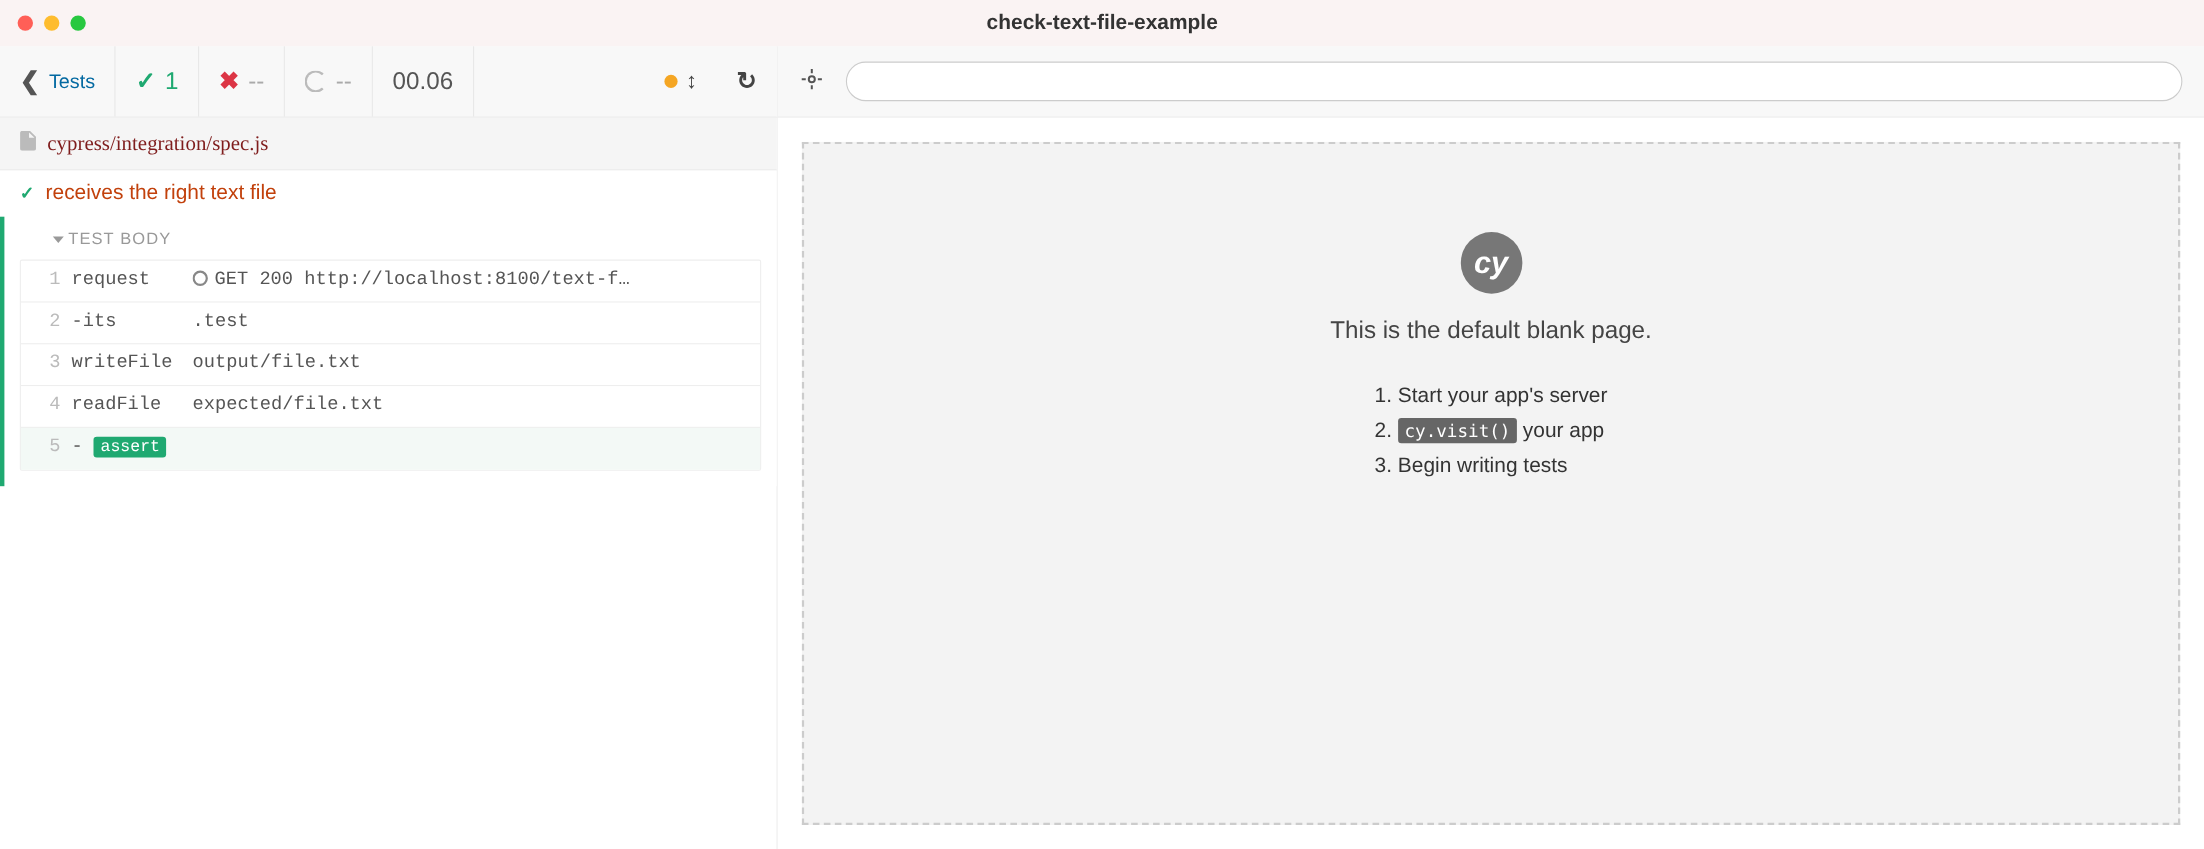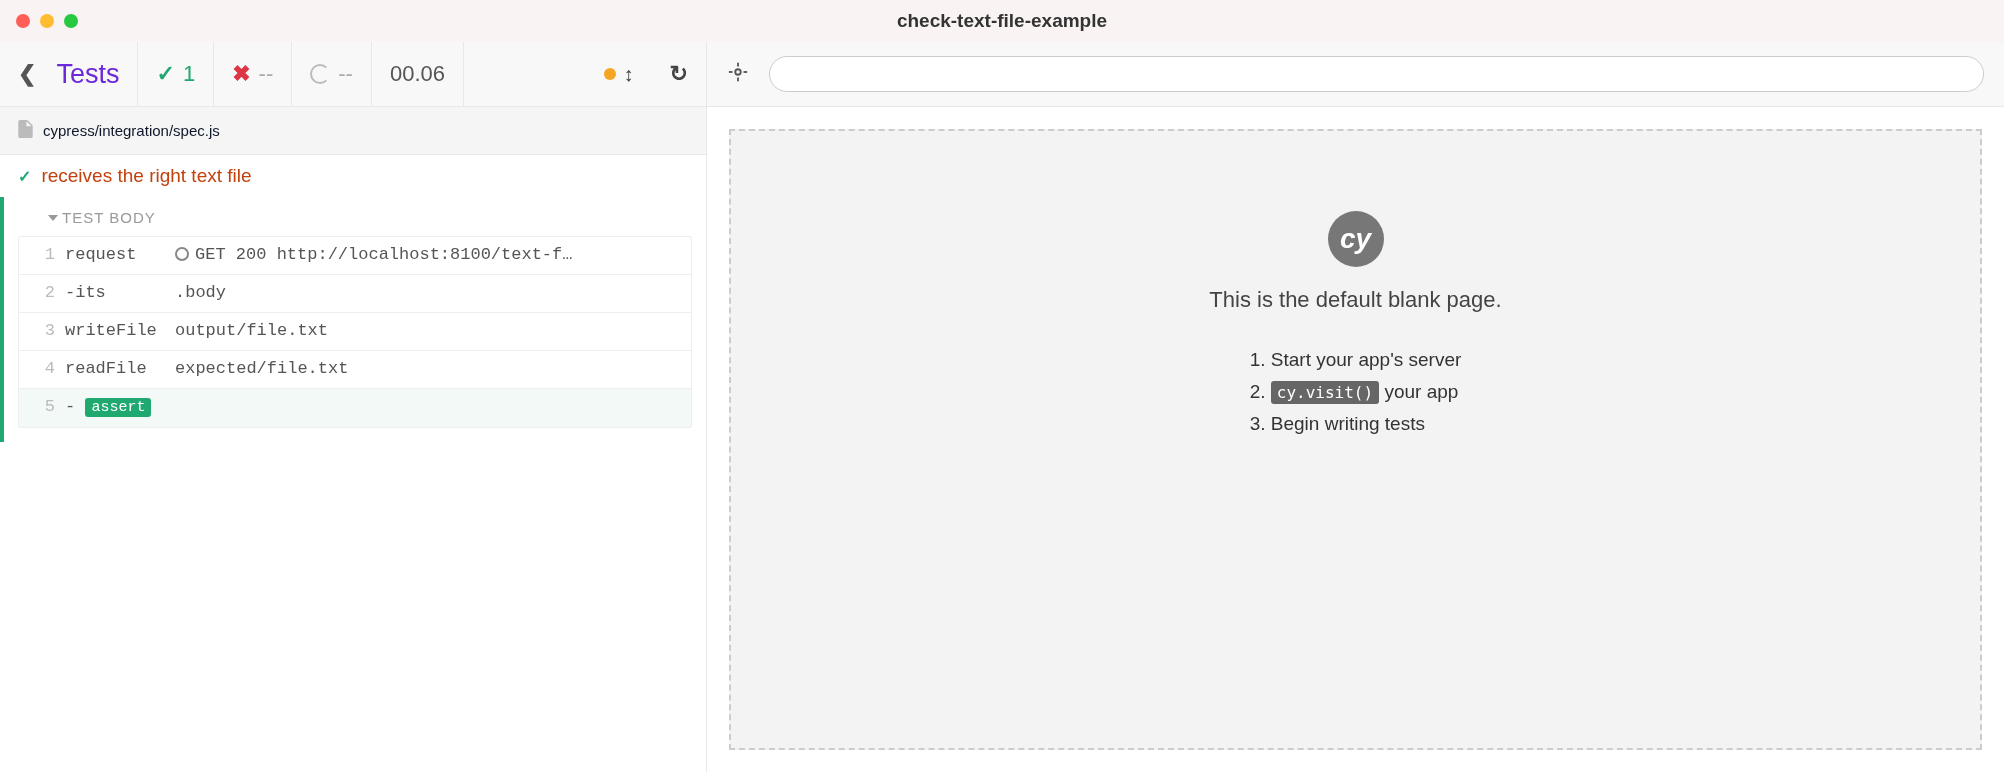--- a/index.html
+++ b/index.html
@@ -68,23 +68,22 @@
       border-right: 1px solid #e8e8e8;
       gap: 8px;
     }
     .toolbar-section.no-border { border-right: none; }
     .back-chevron {
       font-size: 22px;
       font-weight: 700;
       color: #555;
     }
     .tests-label {
-      font-size: 27px;
-      color: #6d28d9;
-      margin-left: 12px;
+      font-size: 18px;
+      color: #0369a1;
     }
     .check-icon {
       color: #1fa971;
       font-size: 22px;
       font-weight: 700;
     }
     .pass-count {
       color: #1fa971;
       font-size: 22px;
     }
@@ -139,22 +138,23 @@
       align-items: center;
       padding: 0 18px;
       gap: 10px;
     }
     .file-icon svg {
       width: 15px;
       height: 18px;
       fill: #bbb;
     }
     .spec-path {
-      color: #0f172a;
-      font-size: 15px;
+      color: #7f1d1d;
+      font-size: 19px;
+      font-family: Liberation Serif, serif;
     }
     .test-row {
       height: 42px;
       display: flex;
       align-items: center;
       padding: 0 18px;
       gap: 10px;
       background: #fff;
     }
     .test-name {
@@ -403,21 +403,21 @@
         </div>
         <div class="command-list">
           <div class="command-row">
             <span class="line-num">1</span>
             <span class="cmd-name">request</span>
             <span class="cmd-detail"><span class="circle"></span><span>GET 200 </span><span>http://localhost:8100/text-f…</span></span>
           </div>
           <div class="command-row">
             <span class="line-num">2</span>
             <span class="cmd-name">-its</span>
-            <span class="cmd-detail">.body</span>
+            <span class="cmd-detail">.test</span>
           </div>
           <div class="command-row">
             <span class="line-num">3</span>
             <span class="cmd-name">writeFile</span>
             <span class="cmd-detail">output/file.txt</span>
           </div>
           <div class="command-row">
             <span class="line-num">4</span>
             <span class="cmd-name">readFile</span>
             <span class="cmd-detail">expected/file.txt</span>

